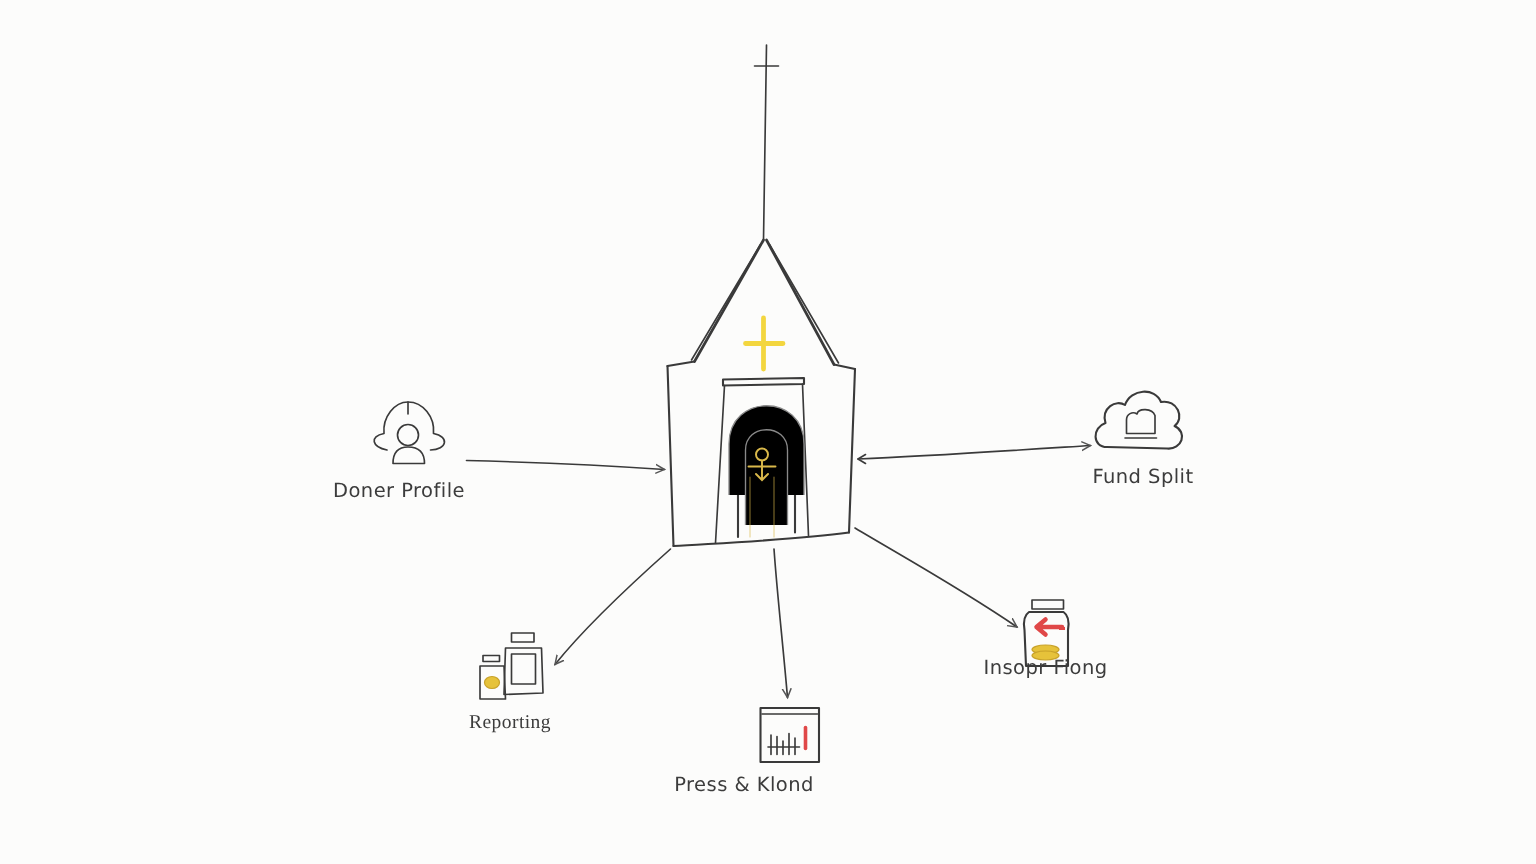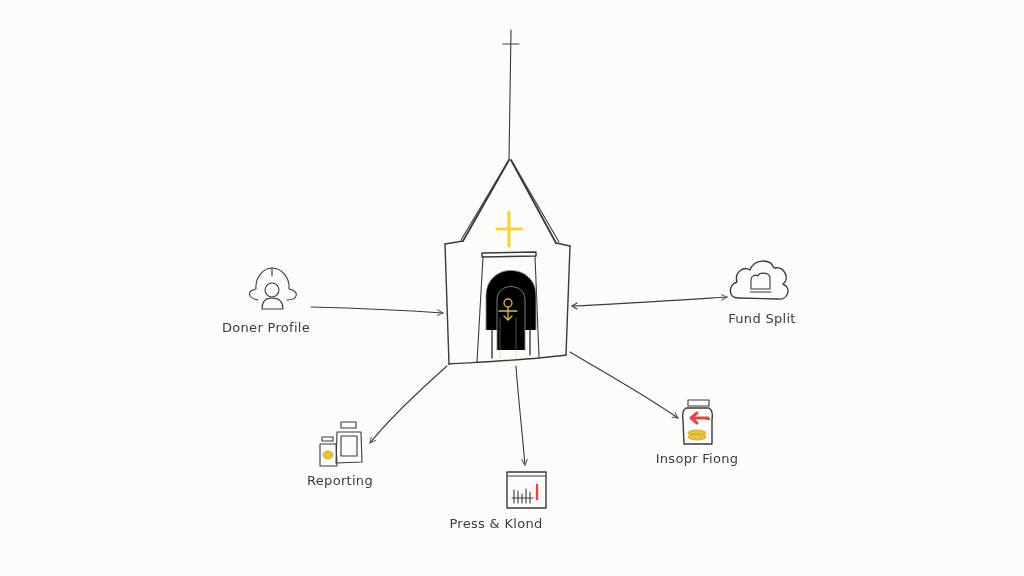--- a/index.html
+++ b/index.html
@@ -115,33 +115,33 @@
   <svg class="layer" viewBox="0 0 1024 576">
 
     <path class="ink thin" d="M341,422 L356,422 L356,428 L341,428 Z"></path>
     <path class="ink thin" d="M337,432 L361,432 L362,462 L336,463 Z"></path>
     <path class="ink thin" d="M341,436 L357,436 L357,456 L341,456 Z"></path>
 
     <path class="ink thin" d="M322,437 L333,437 L333,441 L322,441 Z"></path>
     <path class="ink thin" d="M320,444 L336,444 L337,466 L320,466 Z"></path>
     <ellipse cx="328" cy="455" rx="5" ry="4" fill="#e6c23a" stroke="#c8a22a" stroke-width="0.8"></ellipse>
   </svg>
-  <div class="label" style="left:340px; top:473px;">Reporting</div>
+  <div class="label" style="left:340px; top:473px;font-family:Liberation Serif, serif;">Reporting</div>
 
   <svg class="layer" viewBox="0 0 1024 576">
     <path class="ink med" d="M507,472 L546,472 L546,508 L507,508 Z"></path>
     <path class="ink thin" d="M508,476 L545,476"></path>
     <path class="ink thin" d="M514,503 L514,490 M518,503 L518,491 M522,503 L522,494 M526,503 L526,489 M530,503 L530,492 M512,498 L533,498"></path>
     <path d="M537,485 L537,499" stroke="#e04848" stroke-width="2.4" stroke-linecap="round"></path>
   </svg>
   <div class="label" style="left:496px; top:516px;">Press &amp; Klond</div>
 
   <svg class="layer" viewBox="0 0 1024 576">
     <path class="ink thin" d="M688,400 L709,400 L709,406 L688,406 Z"></path>
     <path class="ink med" d="M686,408 C683,410 682,414 683,420 L684,444 L712,444 L712,420 C713,414 712,410 709,408 Z"></path>
     <path d="M708,418 L693,418 M697,413 L691,418 L697,423" stroke="#e04848" stroke-width="3" fill="none" stroke-linecap="round" stroke-linejoin="round"></path>
     <path d="M708,418 L708,420" stroke="#e04848" stroke-width="4"></path>
     <ellipse cx="697" cy="433" rx="9" ry="3" fill="#e6c23a" stroke="#c8a22a" stroke-width="0.8"></ellipse>
     <ellipse cx="697" cy="437" rx="9" ry="3" fill="#e6c23a" stroke="#c8a22a" stroke-width="0.8"></ellipse>
   </svg>
-  <div class="label" style="left:697px; top:451px;">Insopr Fiong</div>
+  <div class="label" style="left:697px; top:438px;">Insopr Fiong</div>
 
 </div>
 
 </body></html>

